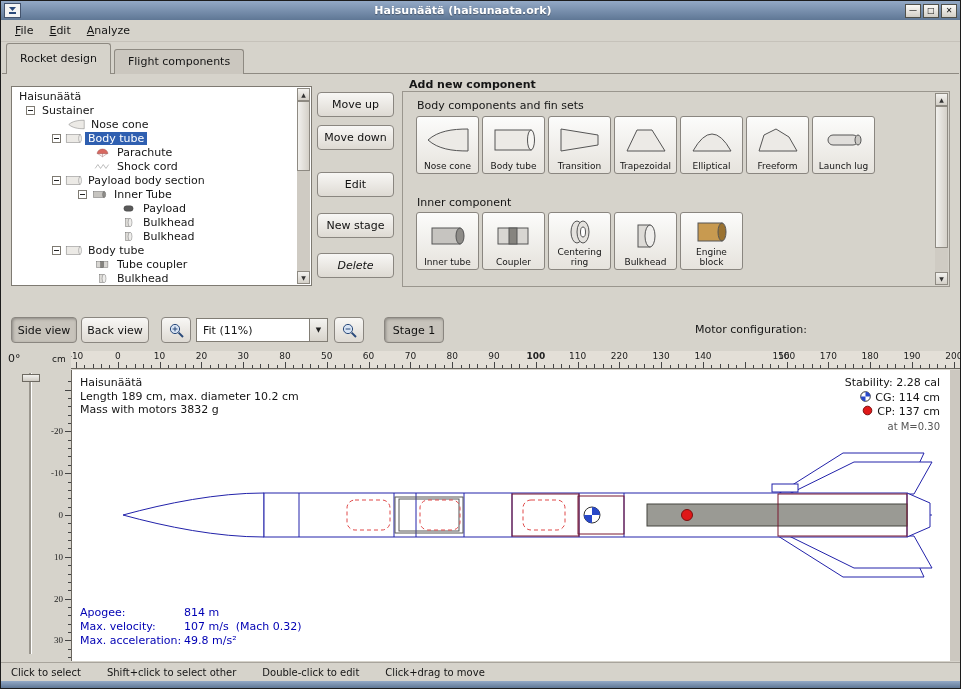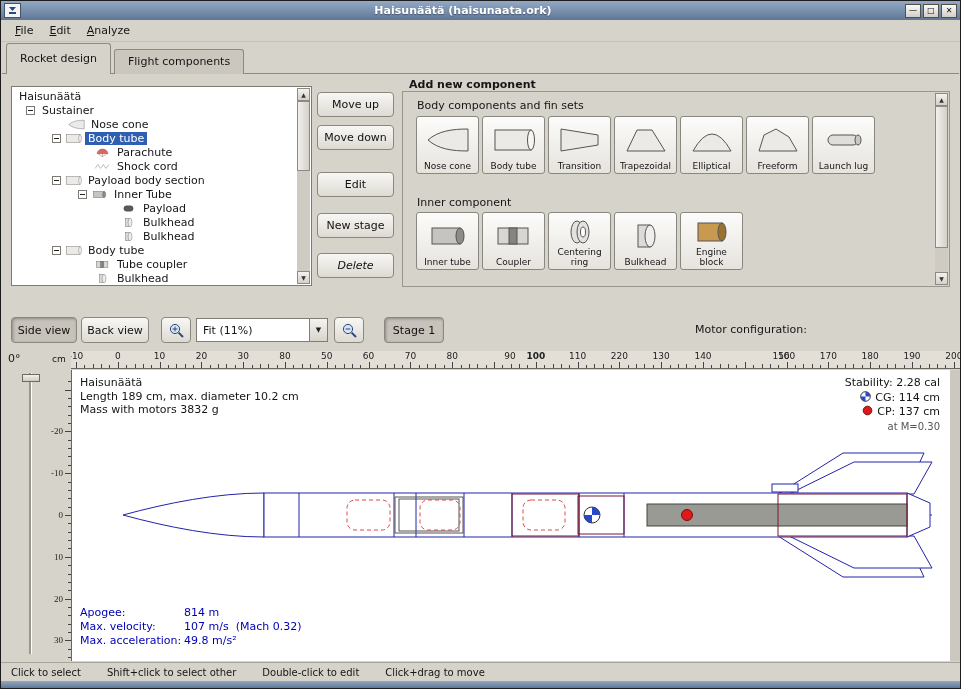--- a/index.html
+++ b/index.html
@@ -473,21 +473,21 @@
       <div class="htick" style="left: 347.76px; height: 3px;"></div>
       <div class="htick" style="left: 356.12px; height: 4px;"></div>
       <div class="htick" style="left: 364.48px; height: 4px;"></div>
       <div class="htick" style="left: 372.84px; height: 3px;"></div>
       <span class="hnum" style="left: 381.2px;">80</span>
       <div class="htick" style="left: 381.2px; height: 6px;"></div>
       <div class="htick" style="left: 389.56px; height: 3px;"></div>
       <div class="htick" style="left: 397.92px; height: 4px;"></div>
       <div class="htick" style="left: 406.28px; height: 4px;"></div>
       <div class="htick" style="left: 414.64px; height: 3px;"></div>
-      <span class="hnum" style="left: 423px; margin-left: 16px;">90</span>
+      <span class="hnum" style="left: 423px;">90</span>
       <div class="htick" style="left: 423px; height: 6px;"></div>
       <div class="htick" style="left: 431.36px; height: 3px;"></div>
       <div class="htick" style="left: 439.72px; height: 4px;"></div>
       <div class="htick" style="left: 448.08px; height: 4px;"></div>
       <div class="htick" style="left: 456.44px; height: 3px;"></div>
       <span class="hnum em" style="left: 464.8px;">100</span>
       <div class="htick" style="left: 464.8px; height: 6px;"></div>
       <div class="htick" style="left: 473.16px; height: 3px;"></div>
       <div class="htick" style="left: 481.52px; height: 4px;"></div>
       <div class="htick" style="left: 489.88px; height: 4px;"></div>

